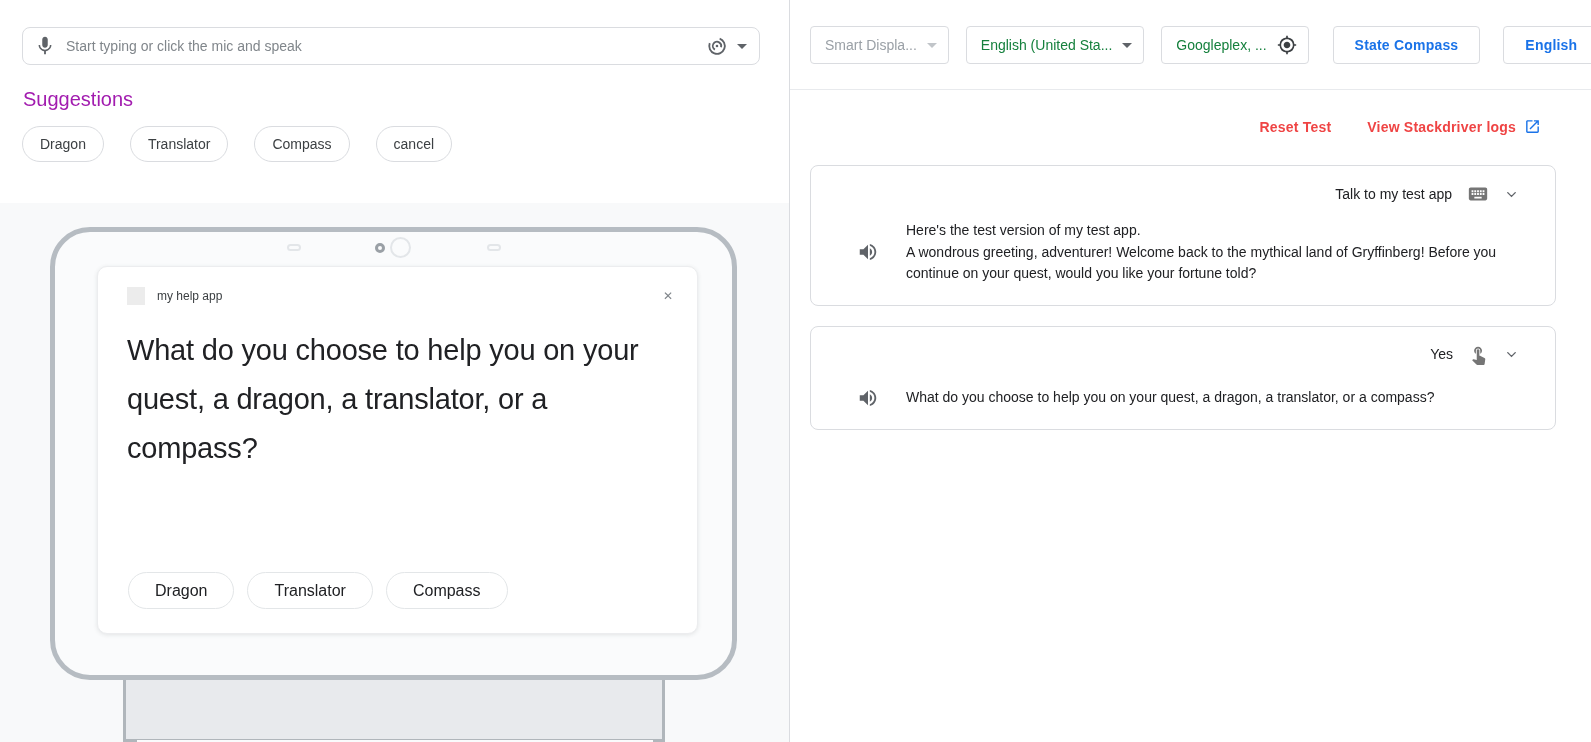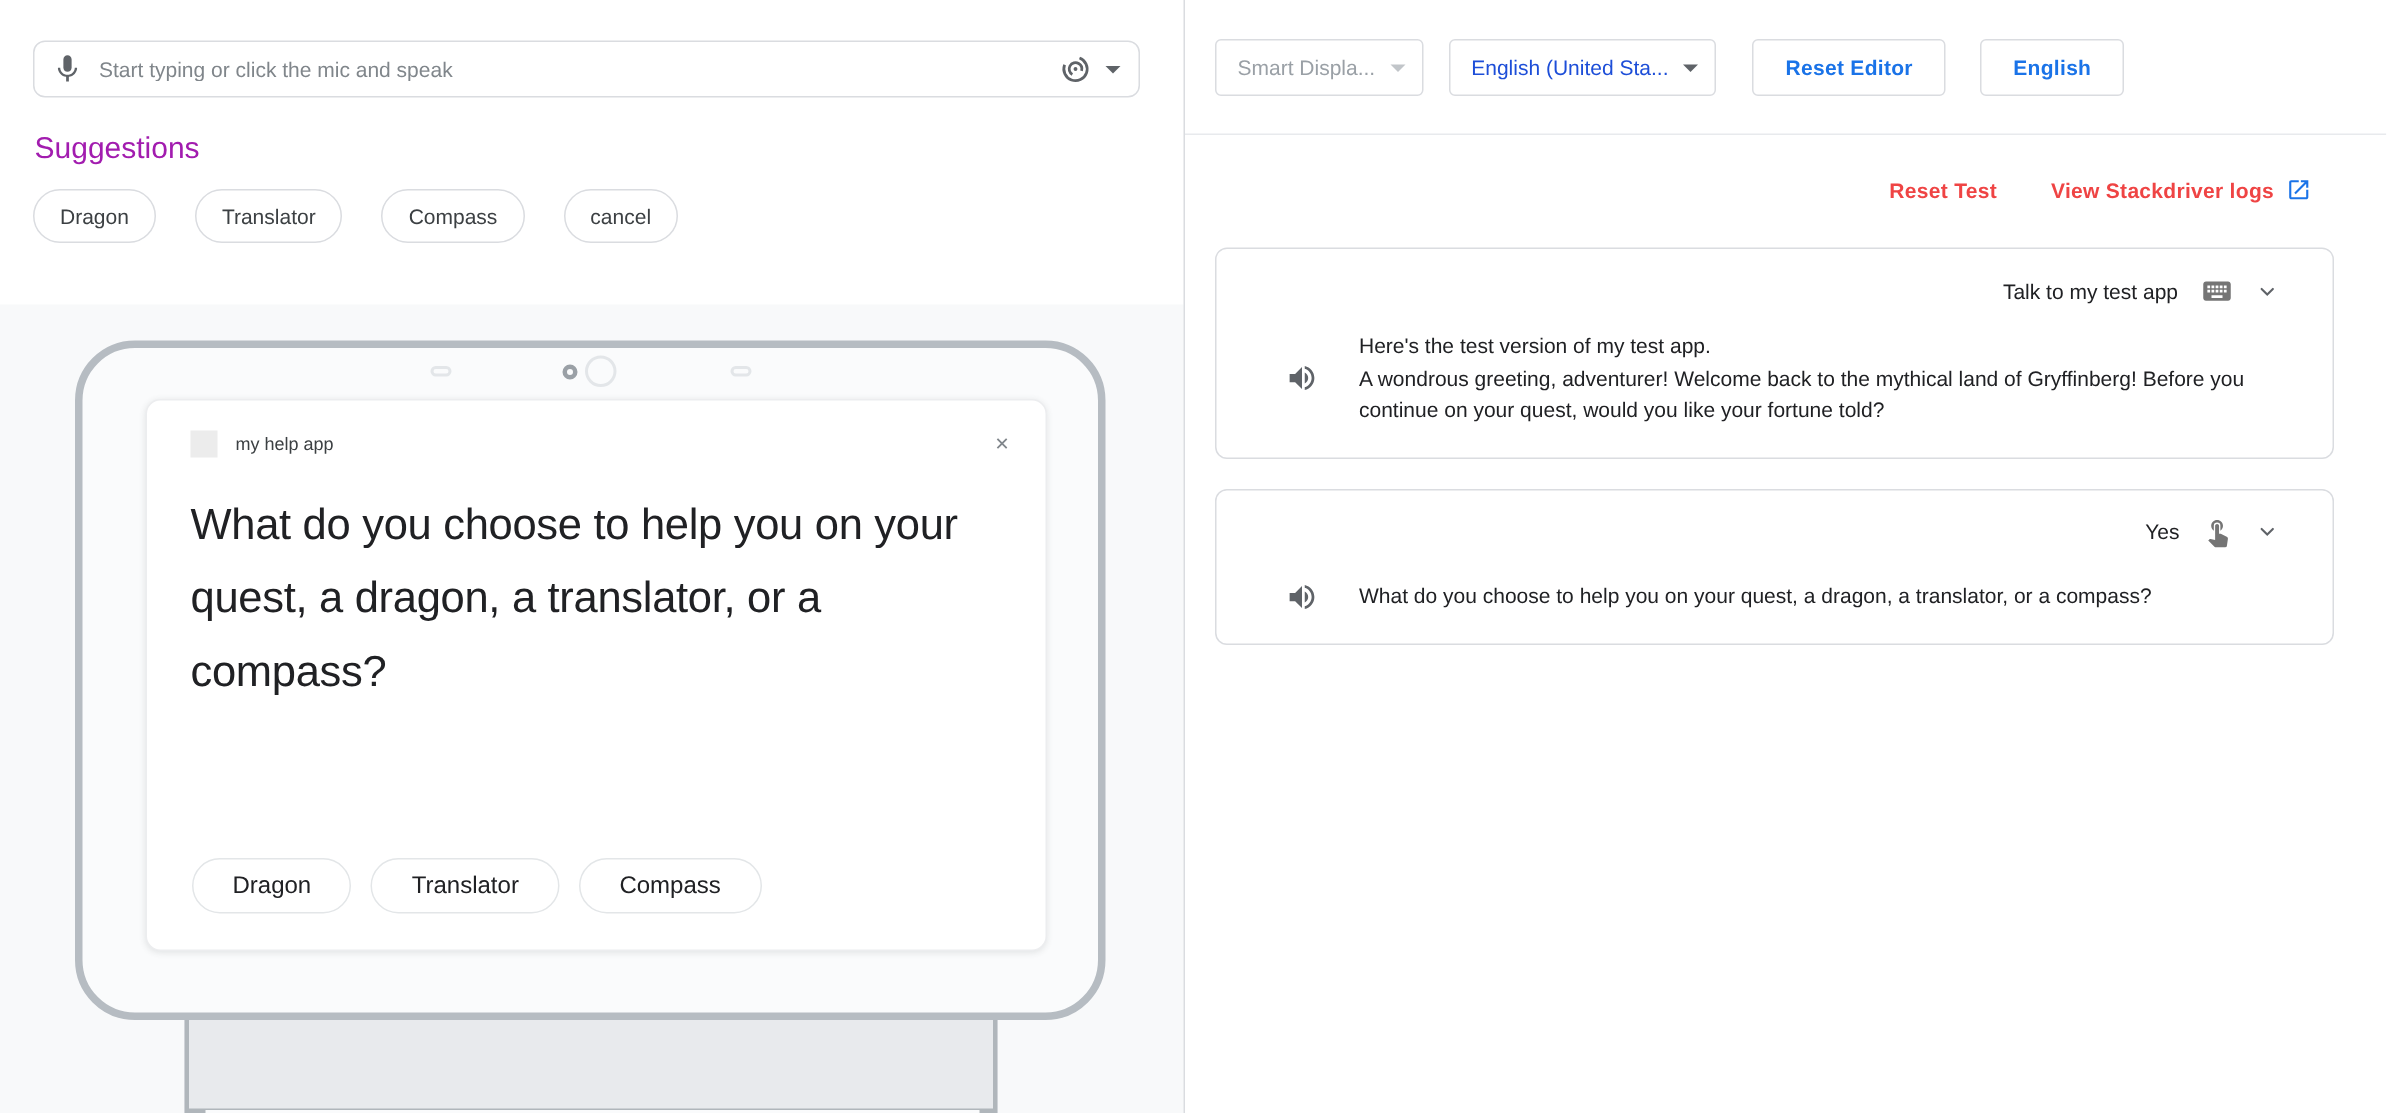--- a/index.html
+++ b/index.html
@@ -70,21 +70,21 @@
 
   
   .right-panel { position:absolute; left:790px; top:0; width:801px; height:742px; background:#fff; }
   .toolbar {
     display:flex; align-items:center; gap:17px; padding:26px 34px 25px 20px;
     border-bottom:1px solid #e8eaed;
   }
   .select {
     height:38px; border:1px solid #dadce0; border-radius:4px; background:#fff;
     display:flex; align-items:center; gap:10px; padding:0 11px 0 14px;
-    font-size:14px; color:#1d4ed8; cursor:pointer; white-space:nowrap;
+    font-size:14px; color:#15803d; cursor:pointer; white-space:nowrap;
   }
   .select.disabled { color:#9aa0a6; cursor:default; }
   .select.disabled .caret { border-top-color:#c1c5c9; }
   .btn {
     height:38px; padding:0 21px; border:1px solid #dadce0; border-radius:4px; background:#fff;
     color:#1a73e8; font-size:14px; font-weight:700; letter-spacing:.2px;
     display:flex; align-items:center; cursor:pointer; white-space:nowrap;
   }
   .btn.state { margin-left:7px; }
   .btn.settings { margin-left:6px; }
@@ -176,21 +176,29 @@
   <div class="right-panel">
     <div class="toolbar">
       <div class="select disabled">
         <span>Smart Displa...</span>
         <span class="caret"></span>
       </div>
       <div class="select">
         <span>English (United Sta...</span>
         <span class="caret"></span>
       </div>
-      <div class="btn state">Reset Editor</div>
+      <div class="select">
+        <span>Googleplex, ...</span>
+        <span style="line-height:0">
+          <svg width="20" height="20" viewBox="0 0 24 24" fill="#3c4043">
+              <path d="M12 8c-2.21 0-4 1.79-4 4s1.79 4 4 4 4-1.79 4-4-1.79-4-4-4zm8.94 3A8.994 8.994 0 0 0 13 3.06V1h-2v2.06A8.994 8.994 0 0 0 3.06 11H1v2h2.06A8.994 8.994 0 0 0 11 20.94V23h2v-2.06A8.994 8.994 0 0 0 20.94 13H23v-2h-2.06zM12 19c-3.87 0-7-3.13-7-7s3.13-7 7-7 7 3.13 7 7-3.13 7-7 7z"></path>
+            </svg>
+        </span>
+      </div>
+      <div class="btn state">State Compass</div>
       <div class="btn settings">English</div>
     </div>
 
     <div class="links-row">
       <span class="link">
         <span>Reset Test</span>
       </span>
       <span class="link">
         <span>View Stackdriver logs</span>
         <span style="line-height:0">

